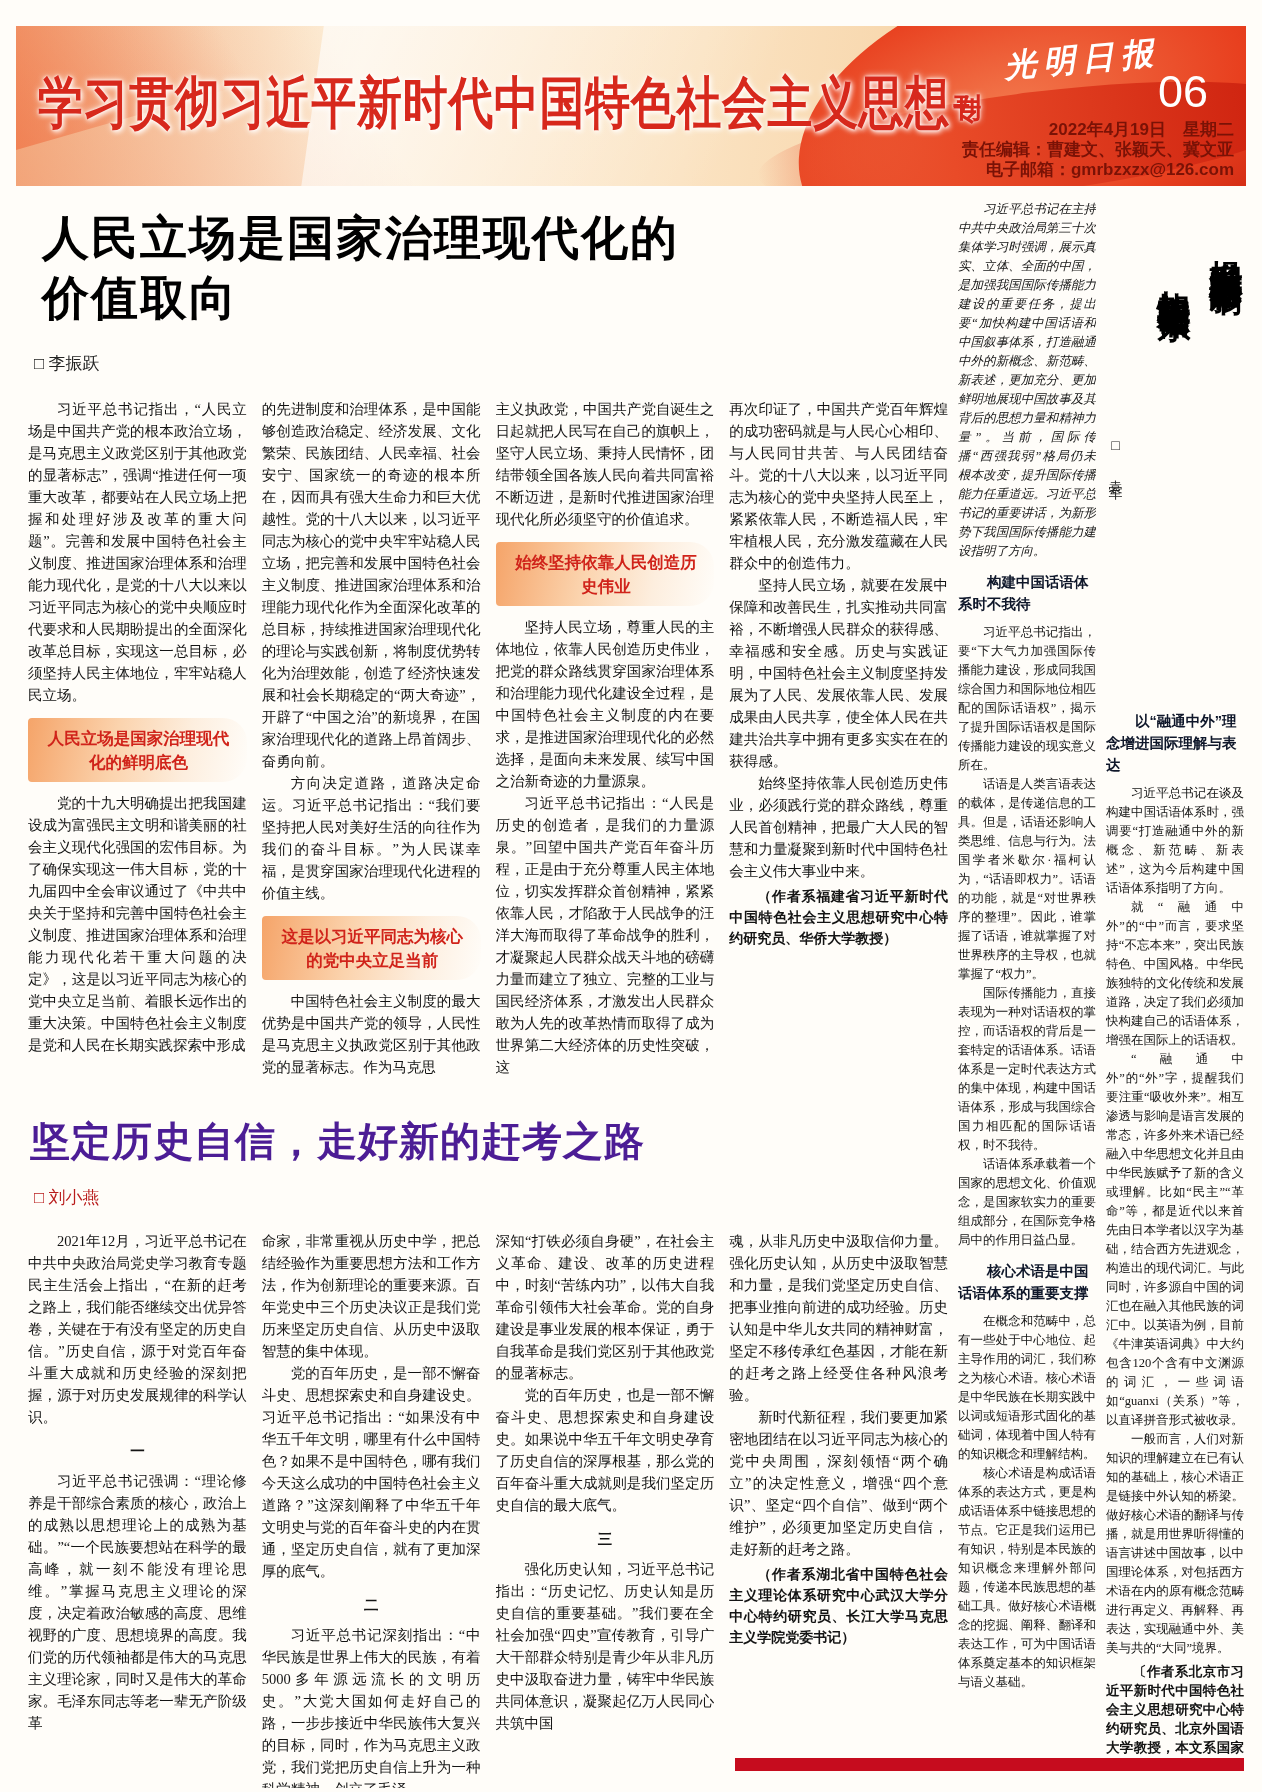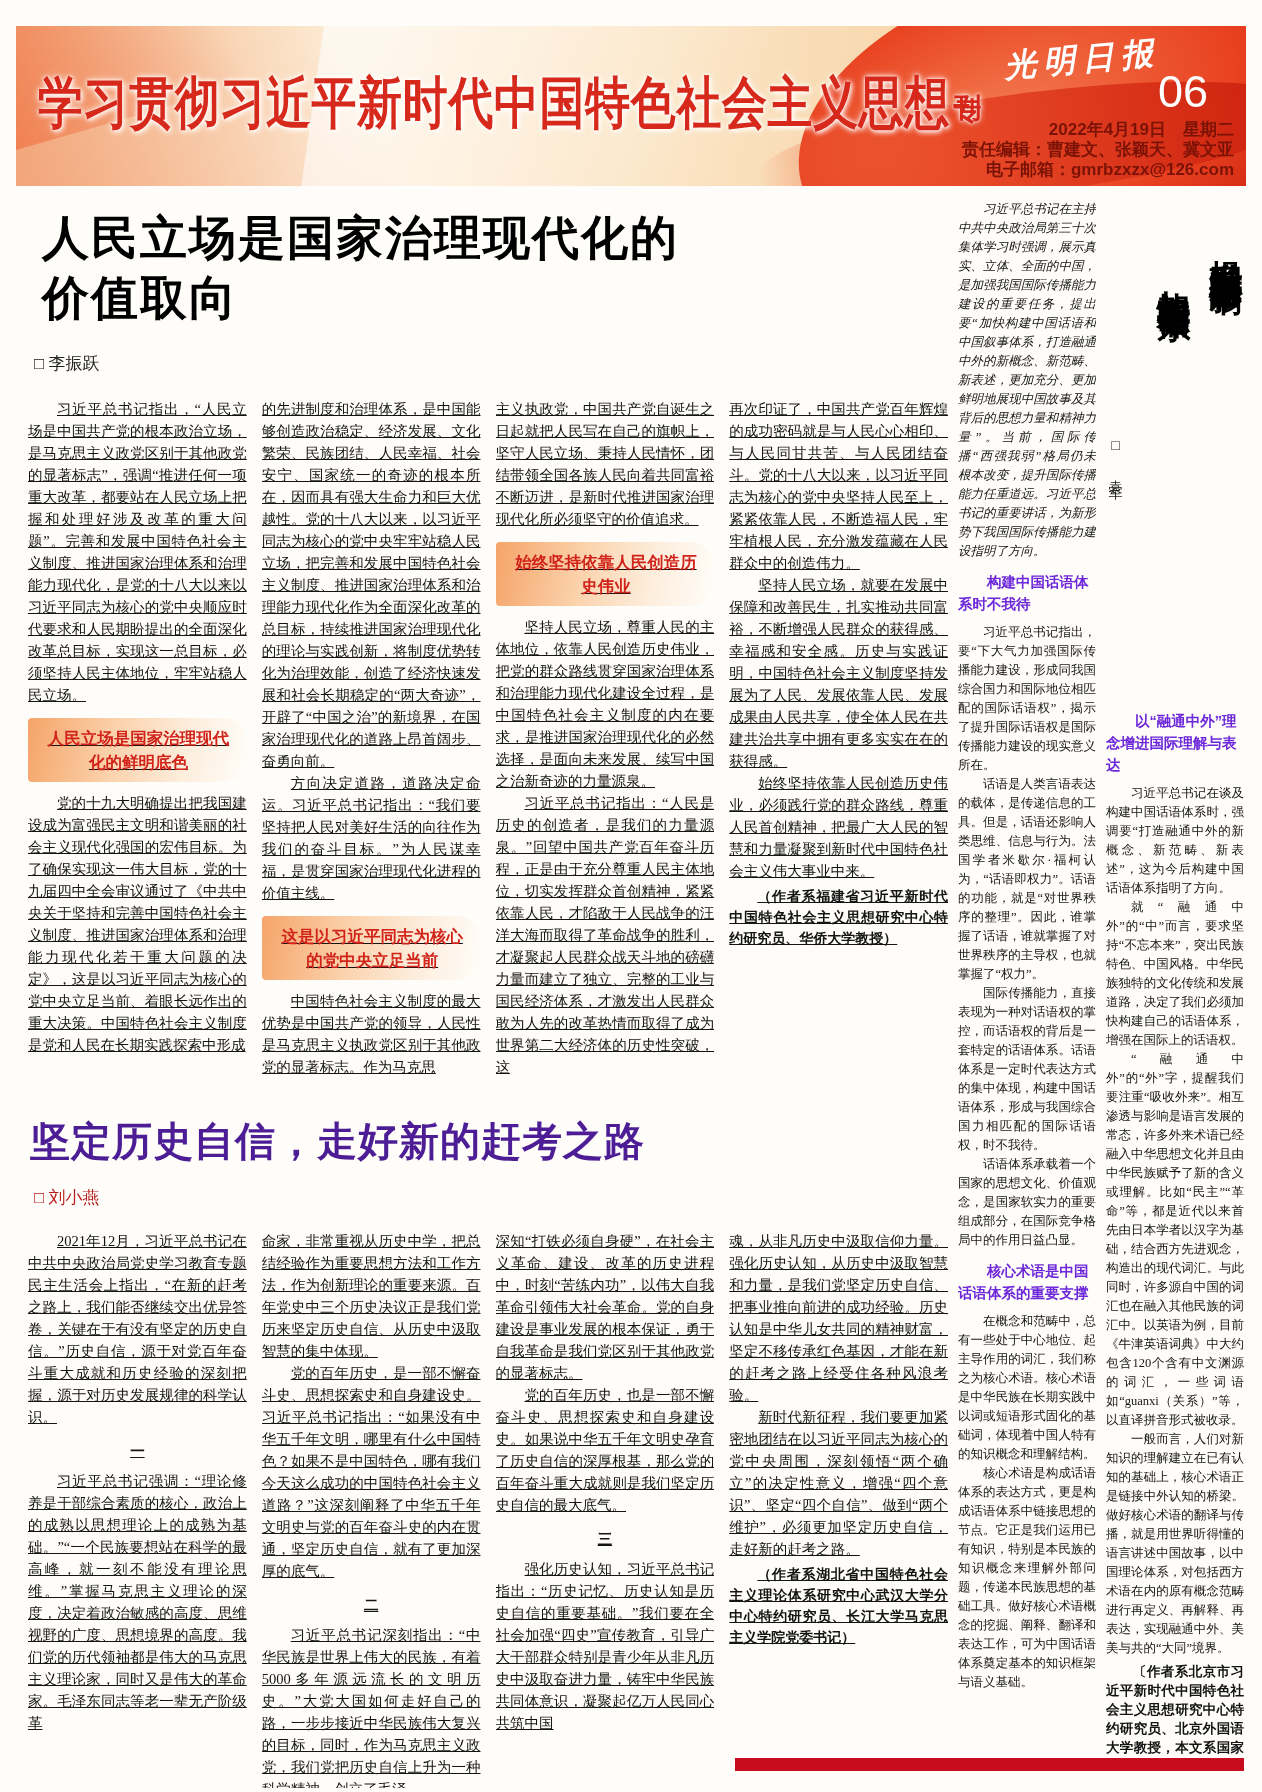--- a/index.html
+++ b/index.html
@@ -34,21 +34,21 @@
 
   
   .main-headline{position:absolute;left:30px;top:196px;width:660px;font-size:47px;line-height:60px;
           font-weight:bold;color:#000;letter-spacing:2px;}
   .main-byline{position:absolute;left:34px;top:352px;font-size:17px;color:#222;}
   .bottom-headline{position:absolute;left:30px;top:1118px;width:700px;font-size:40px;line-height:48px;
           font-weight:bold;color:#4c1d95;letter-spacing:1px;}
   .bottom-byline{position:absolute;left:34px;top:1186px;font-size:17px;color:#b91c1c;}
 
   
-  .cols{position:absolute;display:flex;gap:15px;overflow:hidden;text-decoration:underline;}
+  .cols{position:absolute;display:flex;gap:15px;overflow:hidden;}
   .main-cols{left:28px;top:398px;width:920px;height:704px;}
   .bottom-cols{left:28px;top:1230px;width:920px;height:558px;}
   .col{flex:1;font-size:14.5px;line-height:22px;text-align:justify;overflow:hidden;}
 
   
   .rcol{position:absolute;top:200px;width:138px;height:1556px;overflow:hidden;
         font-size:12.5px;line-height:19px;text-align:justify;}
   .rcol-left{left:958px;}
   .rcol-right{left:1106px;}
   .vert-head{position:relative;height:500px;}
@@ -63,21 +63,21 @@
   .it-pc{text-indent:0;margin:0;}
   .it-lead{text-indent:2em;margin:0 0 6px;font-style:italic;}
   .it-secnum{text-align:center;font-weight:bold;margin:12px 0 8px;text-indent:0;}
   .it-attr{font-weight:bold;margin-top:4px;text-indent:2em;font-family:"Liberation Sans",sans-serif;font-size:13.5px;}
   .main-cols .it-attr,.bottom-cols .it-attr{font-size:14px;line-height:21px;}
   .it-subhead{margin:12px 0 10px;padding:8px 10px 8px 12px;text-indent:0;text-align:center;
         font-family:"Liberation Sans",sans-serif;font-weight:bold;font-size:16.5px;line-height:24px;color:#d0231a;
         background:linear-gradient(100deg,#f5a469 0%,#fbd3ad 40%,#fdeede 72%,rgba(255,255,255,0) 100%);
         border-radius:4px 24px 24px 4px;}
   .it-boldhead{margin:10px 0 8px;text-indent:2em;font-family:"Liberation Sans",sans-serif;
-        font-weight:bold;font-size:14.5px;line-height:22px;color:#6d28d9;text-align:left;}
+        font-weight:bold;font-size:14.5px;line-height:22px;color:#0f172a;text-align:left;}
 
   .red-bar{position:absolute;left:735px;top:1758px;width:509px;height:13px;background:#c60c1e;}
 </style>
 </head>
 <body>
 
 <div id="page">
 
   <div class="banner">
     <div class="ray1"></div>

